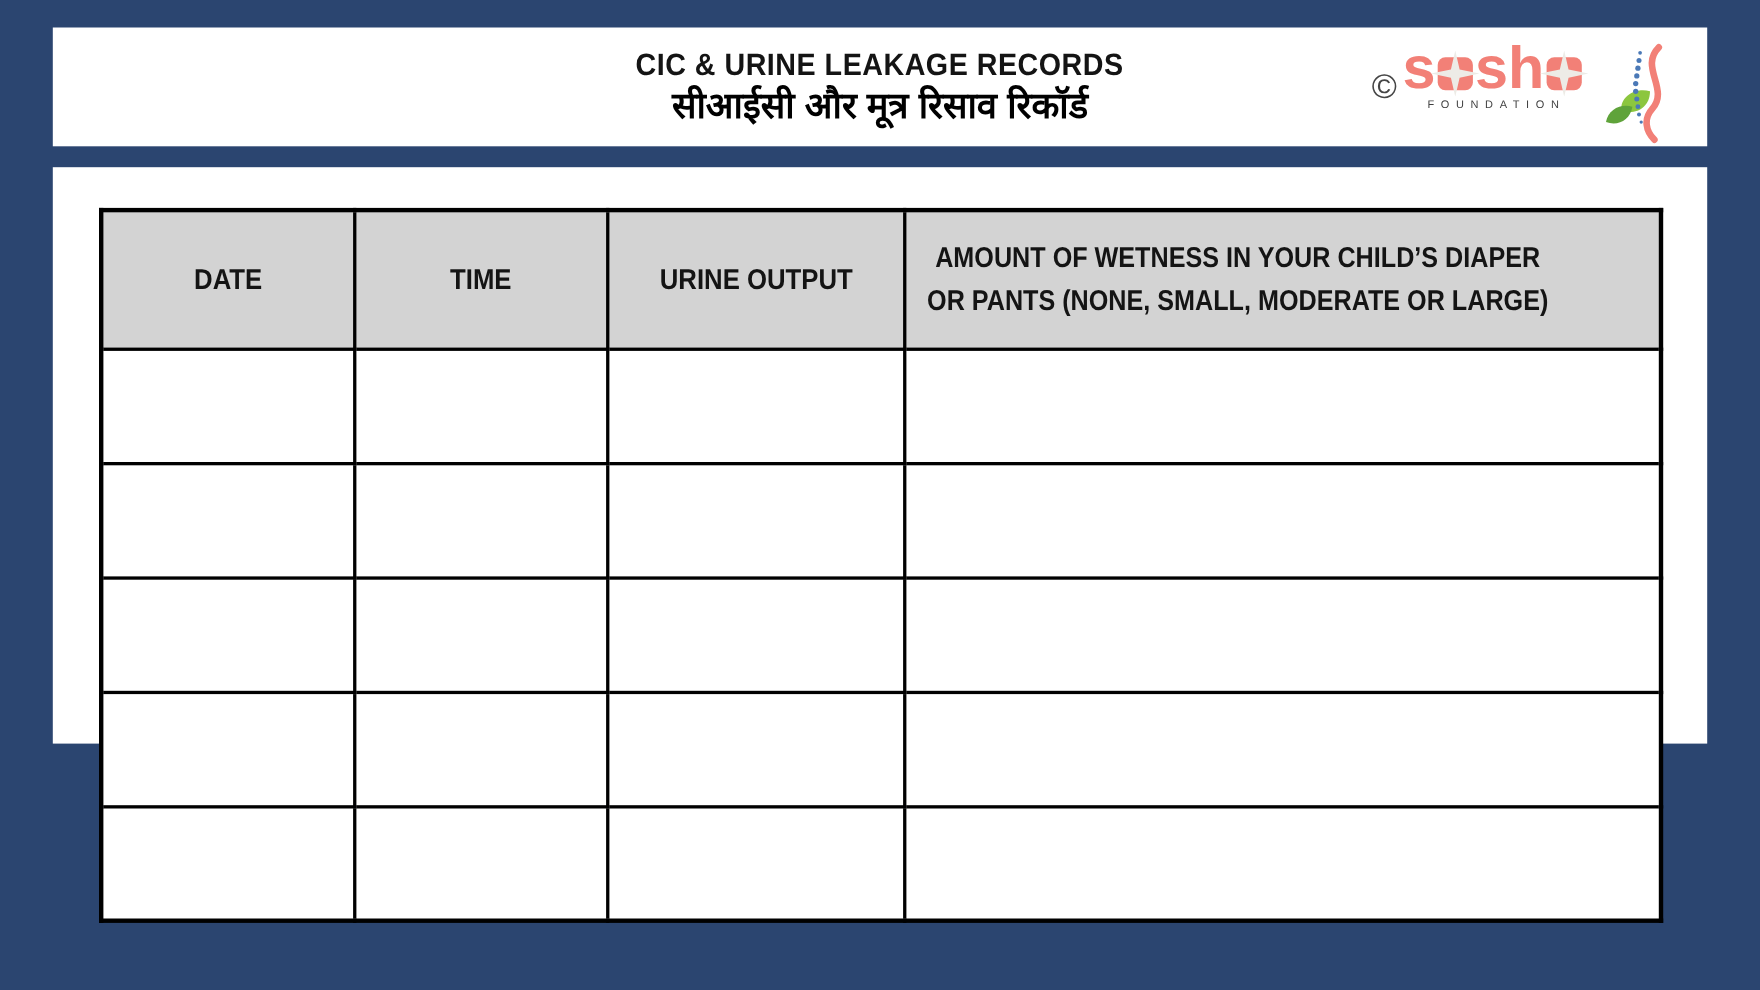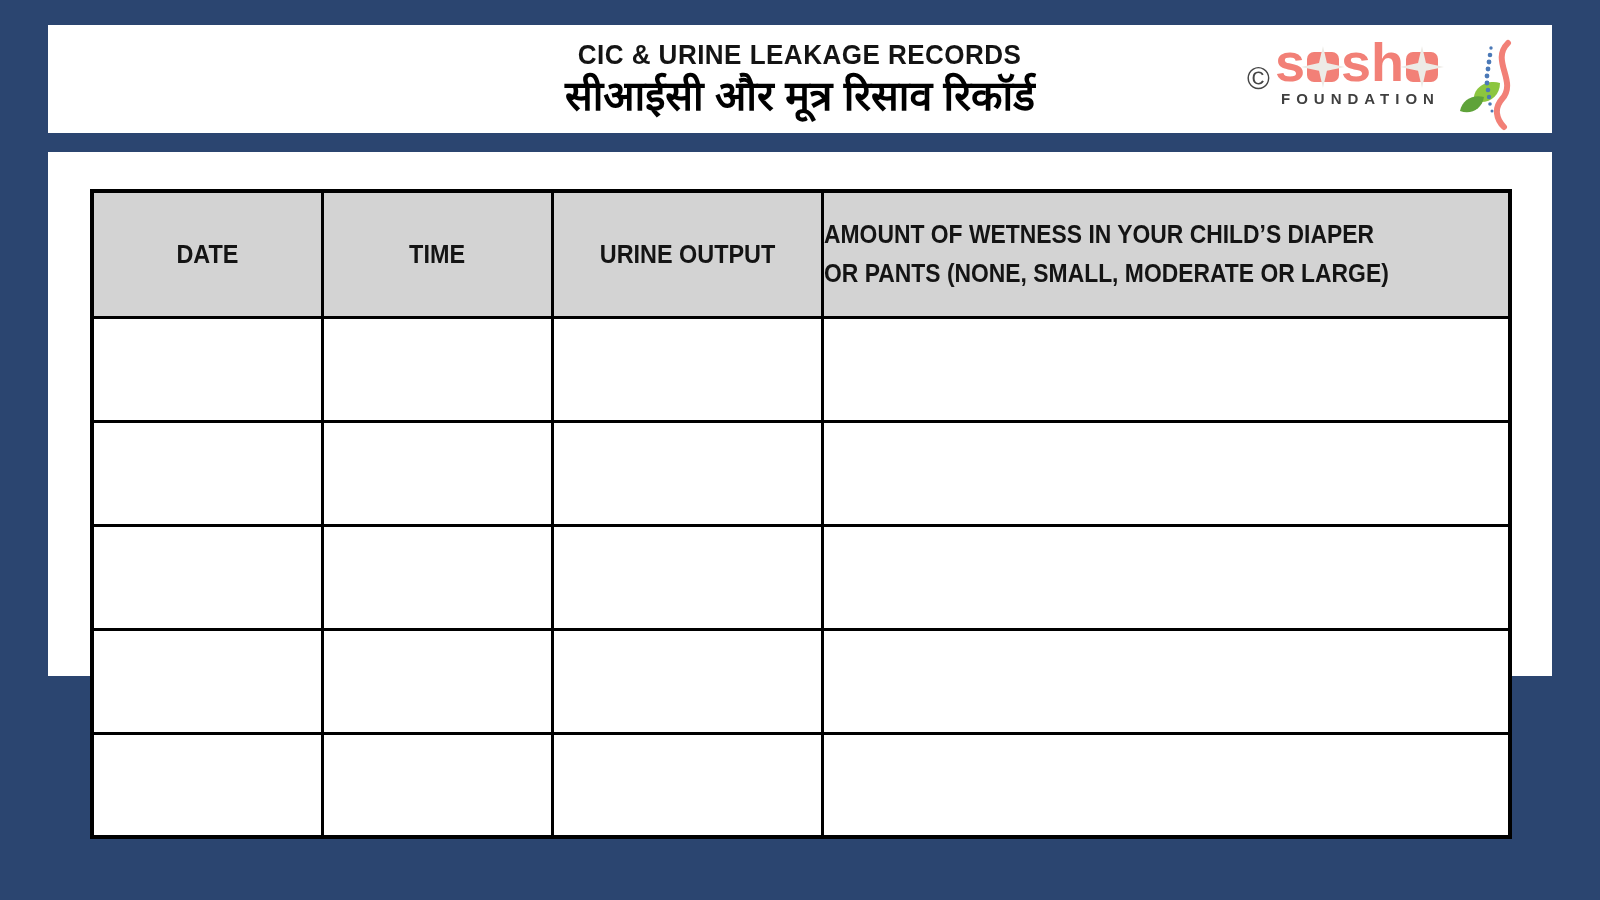--- a/index.html
+++ b/index.html
@@ -30,21 +30,21 @@
   .titles{
     position:absolute;inset:0;display:flex;flex-direction:column;
     align-items:center;justify-content:center;gap:3px;
   }
   .title-en{
     font-size:28px;font-weight:bold;color:var(--text-black);
     white-space:nowrap;display:inline-block;transform:scaleX(0.93);
     letter-spacing:0.5px;
   }
   .title-hi{
-    font-size:41px;font-weight:bold;color:#000;white-space:nowrap;line-height:1.1;
+    font-size:33px;font-weight:bold;color:#000;white-space:nowrap;line-height:1.1;
   }
 
   
   .logo{position:absolute;top:18px;right:24px;display:flex;align-items:flex-start;}
   .copyright{
     font-size:31px;line-height:1;color:var(--brand-gray);
     margin:20px 5px 0 0;font-weight:normal;
   }
   .brand{display:flex;flex-direction:column;align-items:center;}
   .brand-word{
@@ -54,21 +54,21 @@
   .brand-word .ltr{display:inline-block;}
   .a-glyph{
     position:relative;width:32px;height:30px;border-radius:7px;
     background:var(--brand-coral);margin:0 2px 0 2px;flex:0 0 auto;
   }
   .a-glyph .star{
     position:absolute;inset:-6px;background:var(--star-fill);
     clip-path:polygon(50% 0%,59% 41%,100% 50%,59% 59%,50% 100%,41% 59%,0% 50%,41% 41%);
   }
   .brand-sub{
-    font-size:15px;font-weight:bold;letter-spacing:6px;
+    font-size:10px;font-weight:normal;letter-spacing:6px;
     color:#3F3F3F;margin-top:8px;white-space:nowrap;text-indent:6px;
   }
   .spine-svg{margin:-4px 0 0 4px;}
 
   
   .main-panel{
     position:absolute;left:48px;top:152px;width:1504px;height:524px;
     background:var(--panel-white);
   }
   table.record-table{
@@ -82,21 +82,21 @@
     padding:0;vertical-align:middle;
   }
   thead tr{height:126px;}
   tbody tr{height:104px;}
   th{background:var(--table-header-bg);font-weight:bold;color:var(--text-black);}
   th.center{text-align:center;}
   th .cond{
     display:inline-block;white-space:nowrap;font-size:26px;
     transform:scaleX(0.9);transform-origin:center center;letter-spacing:0;
   }
-  th.c-amount{text-align:left;padding-left:26px;}
+  th.c-amount{text-align:center;padding-left:26px;}
   th.c-amount .line{
     display:block;white-space:nowrap;font-size:26px;line-height:39px;
     transform:scaleX(0.88);transform-origin:left center;
   }
   td{background:var(--panel-white);}
 </style>
 </head>
 <body>
 
 <div class="frame">

